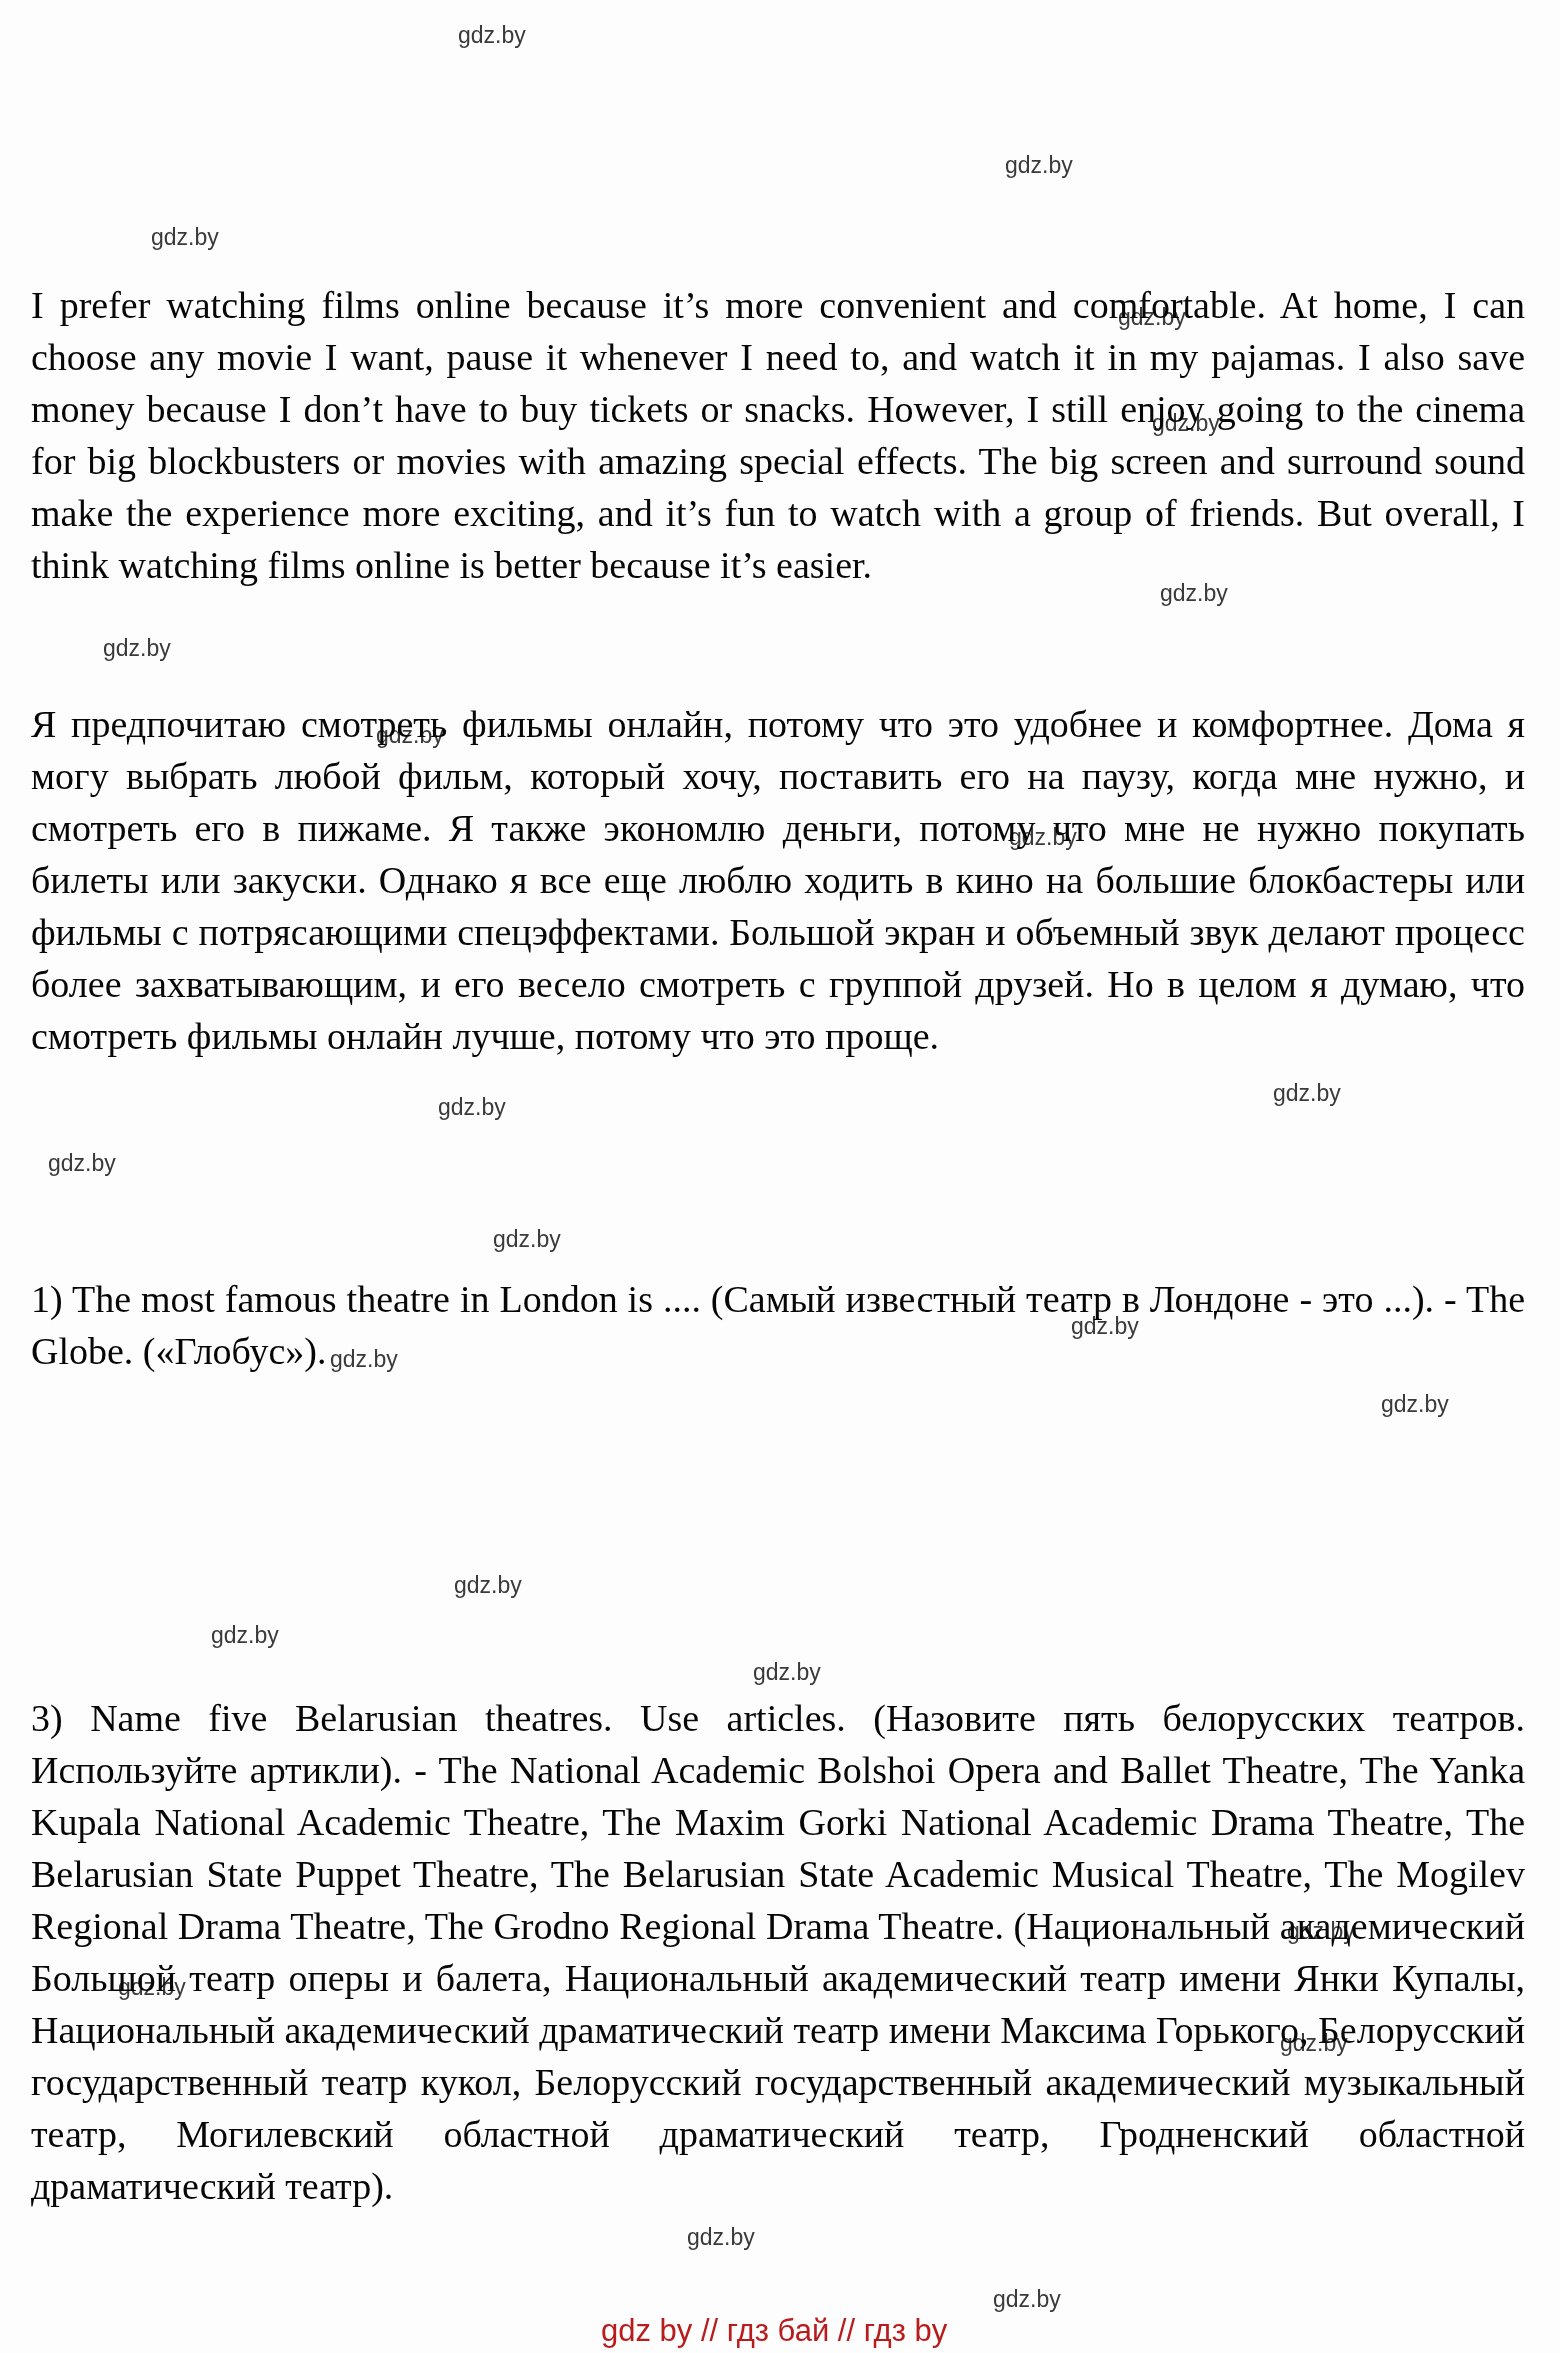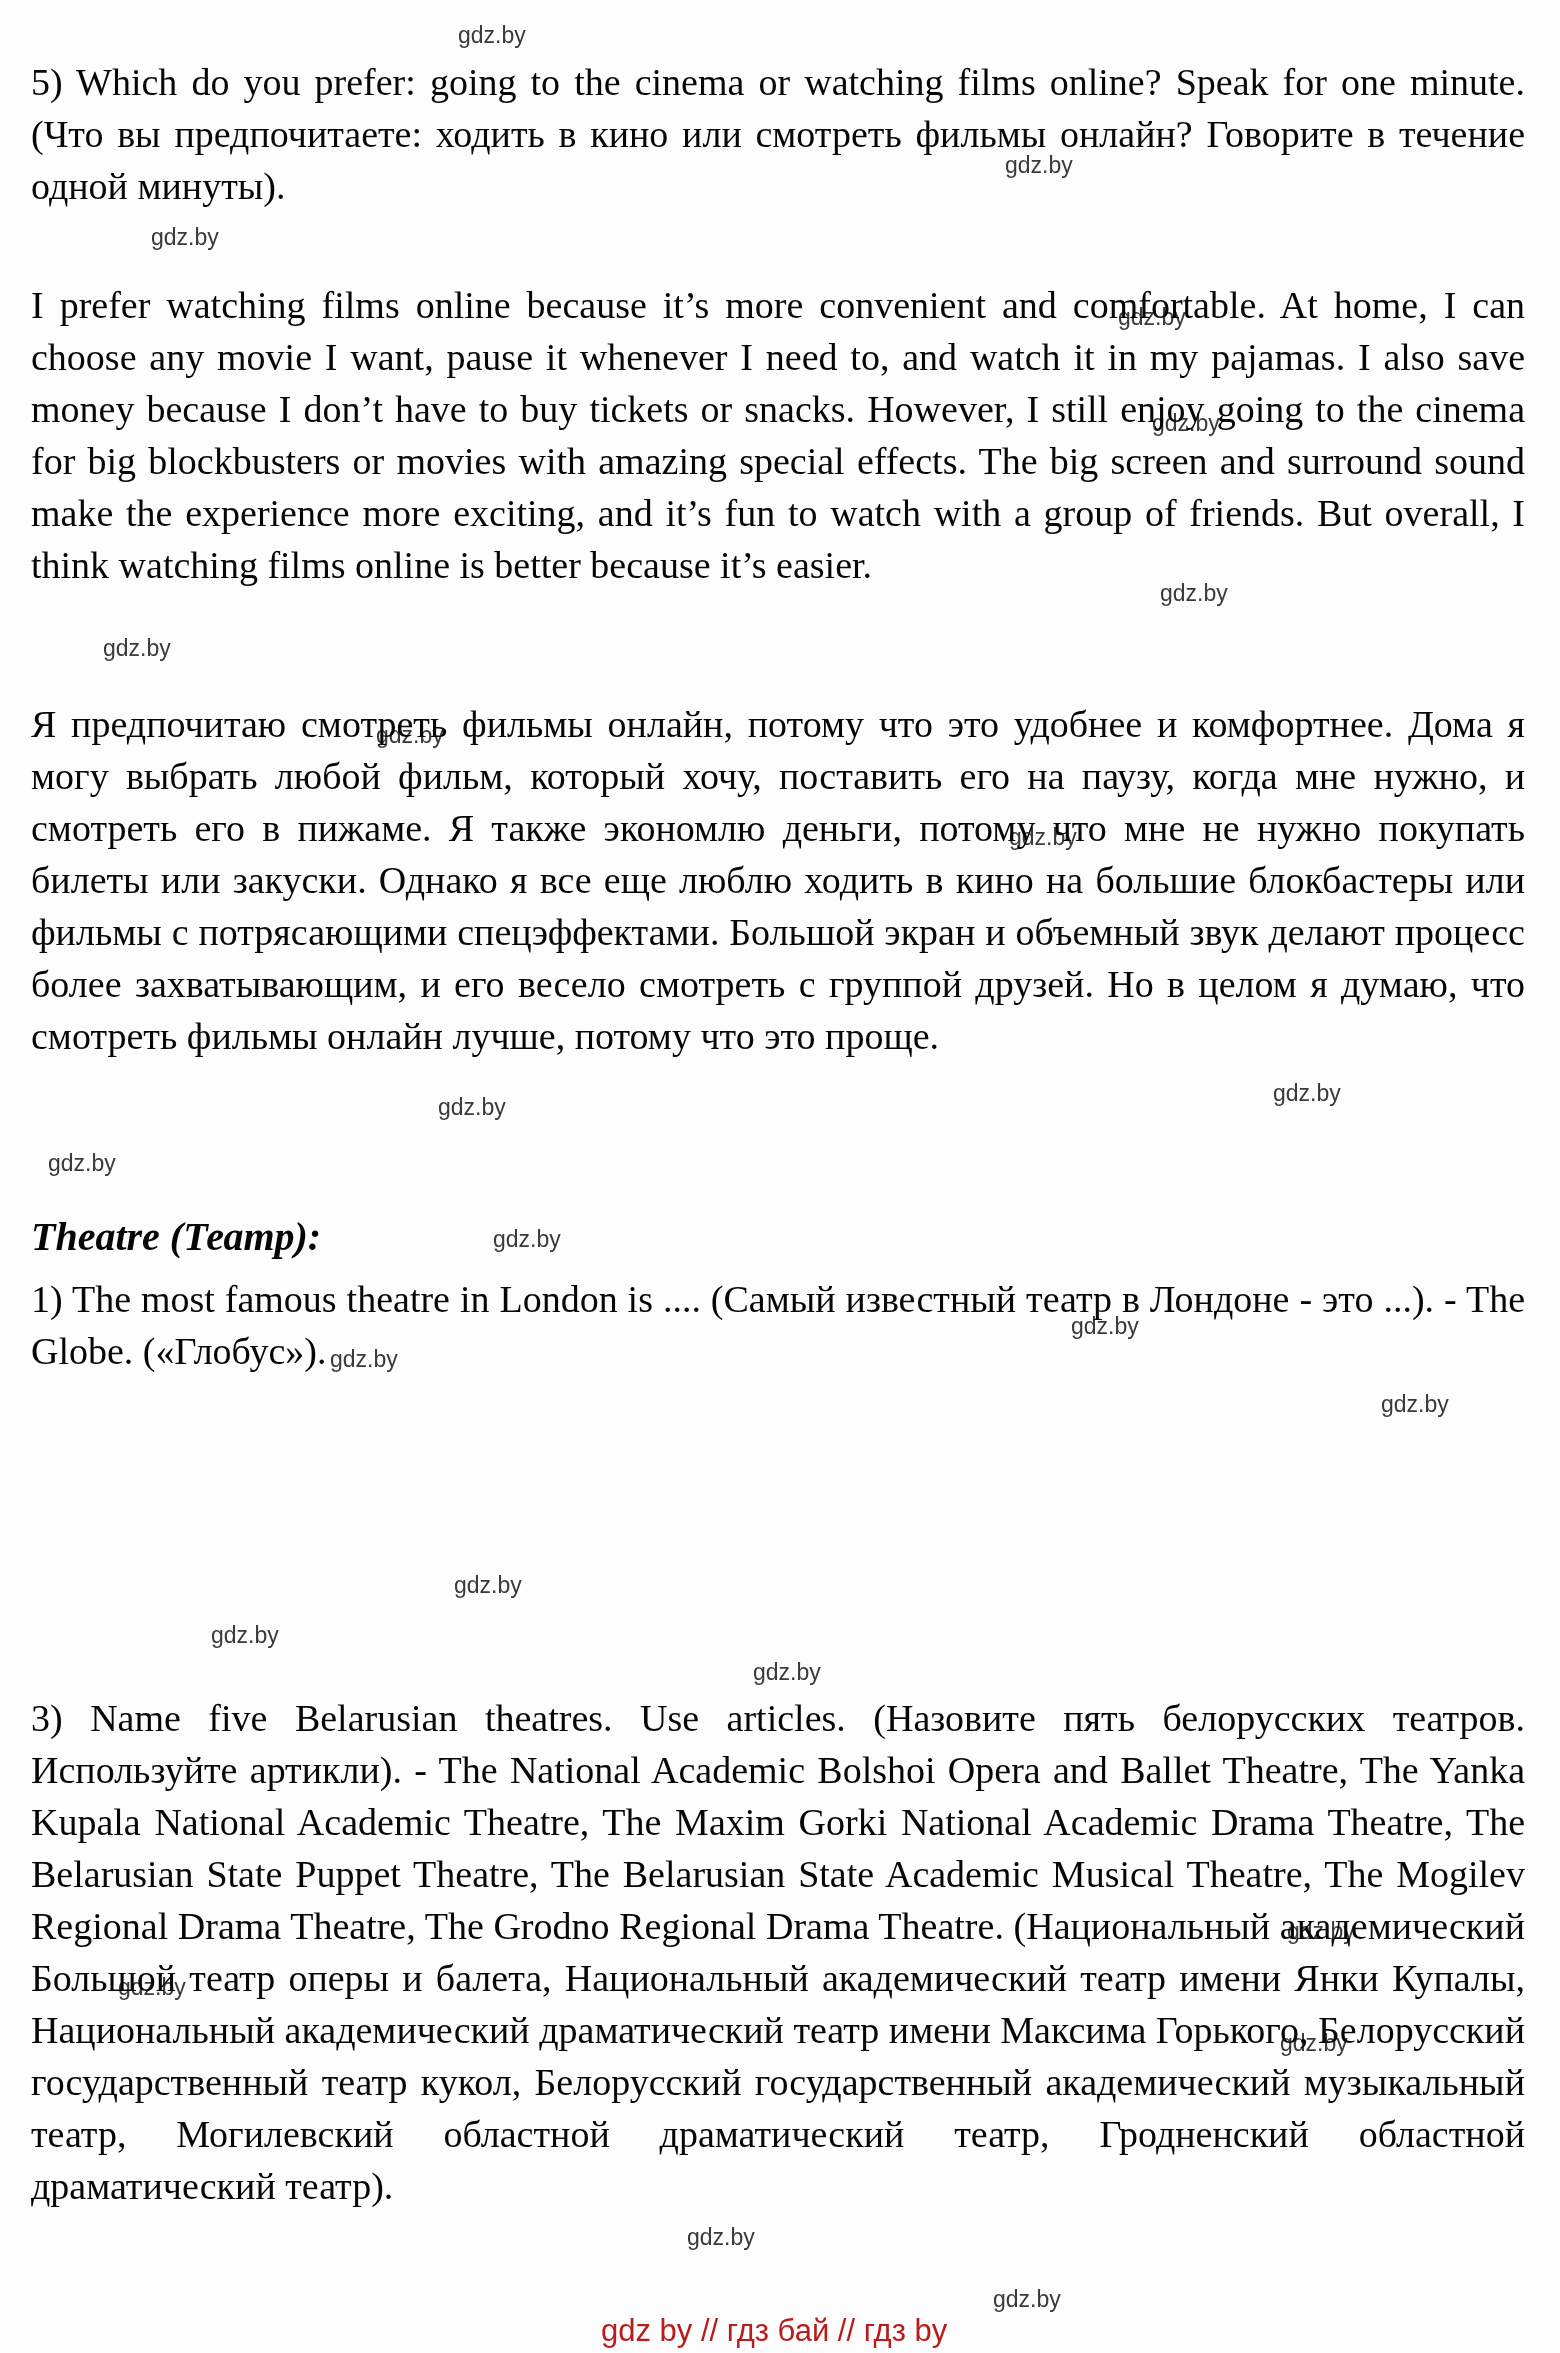--- a/index.html
+++ b/index.html
@@ -75,27 +75,25 @@
   <span class="wm" style="left: 1381px; top: 1391px; color: rgb(58, 58, 58);">gdz.by</span>
   <span class="wm" style="left: 454px; top: 1572px; color: rgb(58, 58, 58);">gdz.by</span>
   <span class="wm" style="left: 211px; top: 1622px; color: rgb(58, 58, 58);">gdz.by</span>
   <span class="wm" style="left: 753px; top: 1659px; color: rgb(58, 58, 58);">gdz.by</span>
   <span class="wm" style="left: 1287px; top: 1918px; color: rgb(58, 58, 58);">gdz.by</span>
   <span class="wm" style="left: 118px; top: 1974px; color: rgb(58, 58, 58);">gdz.by</span>
   <span class="wm" style="left: 1280px; top: 2030px; color: rgb(58, 58, 58);">gdz.by</span>
   <span class="wm" style="left: 687px; top: 2224px; color: rgb(58, 58, 58);">gdz.by</span>
   <span class="wm" style="left: 993px; top: 2286px; color: rgb(58, 58, 58);">gdz.by</span>
 
-  <p class="para p-intro">5) Which do you prefer: going to the cinema or watching films online? Speak for one minute. (Что вы предпочитаете: ходить в кино или смотреть фильмы онлайн? Говорите в течение одной минуты).</p>
 
   <p class="para p-en">I prefer watching films online because it’s more convenient and comfortable. At home, I can choose any movie I want, pause it whenever I need to, and watch it in my pajamas. I also save money because I don’t have to buy tickets or snacks. However, I still enjoy going to the cinema for big blockbusters or movies with amazing special effects. The big screen and surround sound make the experience more exciting, and it’s fun to watch with a group of friends. But overall, I think watching films online is better because it’s easier.</p>
 
   <p class="para p-ru">Я предпочитаю смотреть фильмы онлайн, потому что это удобнее и комфортнее. Дома я могу выбрать любой фильм, который хочу, поставить его на паузу, когда мне нужно, и смотреть его в пижаме. Я также экономлю деньги, потому что мне не нужно покупать билеты или закуски. Однако я все еще люблю ходить в кино на большие блокбастеры или фильмы с потрясающими спецэффектами. Большой экран и объемный звук делают процесс более захватывающим, и его весело смотреть с группой друзей. Но в целом я думаю, что смотреть фильмы онлайн лучше, потому что это проще.</p>
 
-  <p class="theatre-heading h-theatre">Theatre (Театр):</p>
 
   <p class="para p-q1">1) The most famous theatre in London is .... (Самый известный театр в Лондоне - это ...). - The Globe. («Глобус»).</p>
 
 
   <p class="para p-q3">3) Name five Belarusian theatres. Use articles. (Назовите пять белорусских театров. Используйте артикли). - The National Academic Bolshoi Opera and Ballet Theatre, The Yanka Kupala National Academic Theatre, The Maxim Gorki National Academic Drama Theatre, The Belarusian State Puppet Theatre, The Belarusian State Academic Musical Theatre, The Mogilev Regional Drama Theatre, The Grodno Regional Drama Theatre. (Национальный академический Большой театр оперы и балета, Национальный академический театр имени Янки Купалы, Национальный академический драматический театр имени Максима Горького, Белорусский государственный театр кукол, Белорусский государственный академический музыкальный театр, Могилевский областной драматический театр, Гродненский областной драматический театр).</p>
 
   <div class="footer" style="color: #b91c1c;">gdz by  //  гдз бай  //  гдз by</div>
 
 </div>
 

